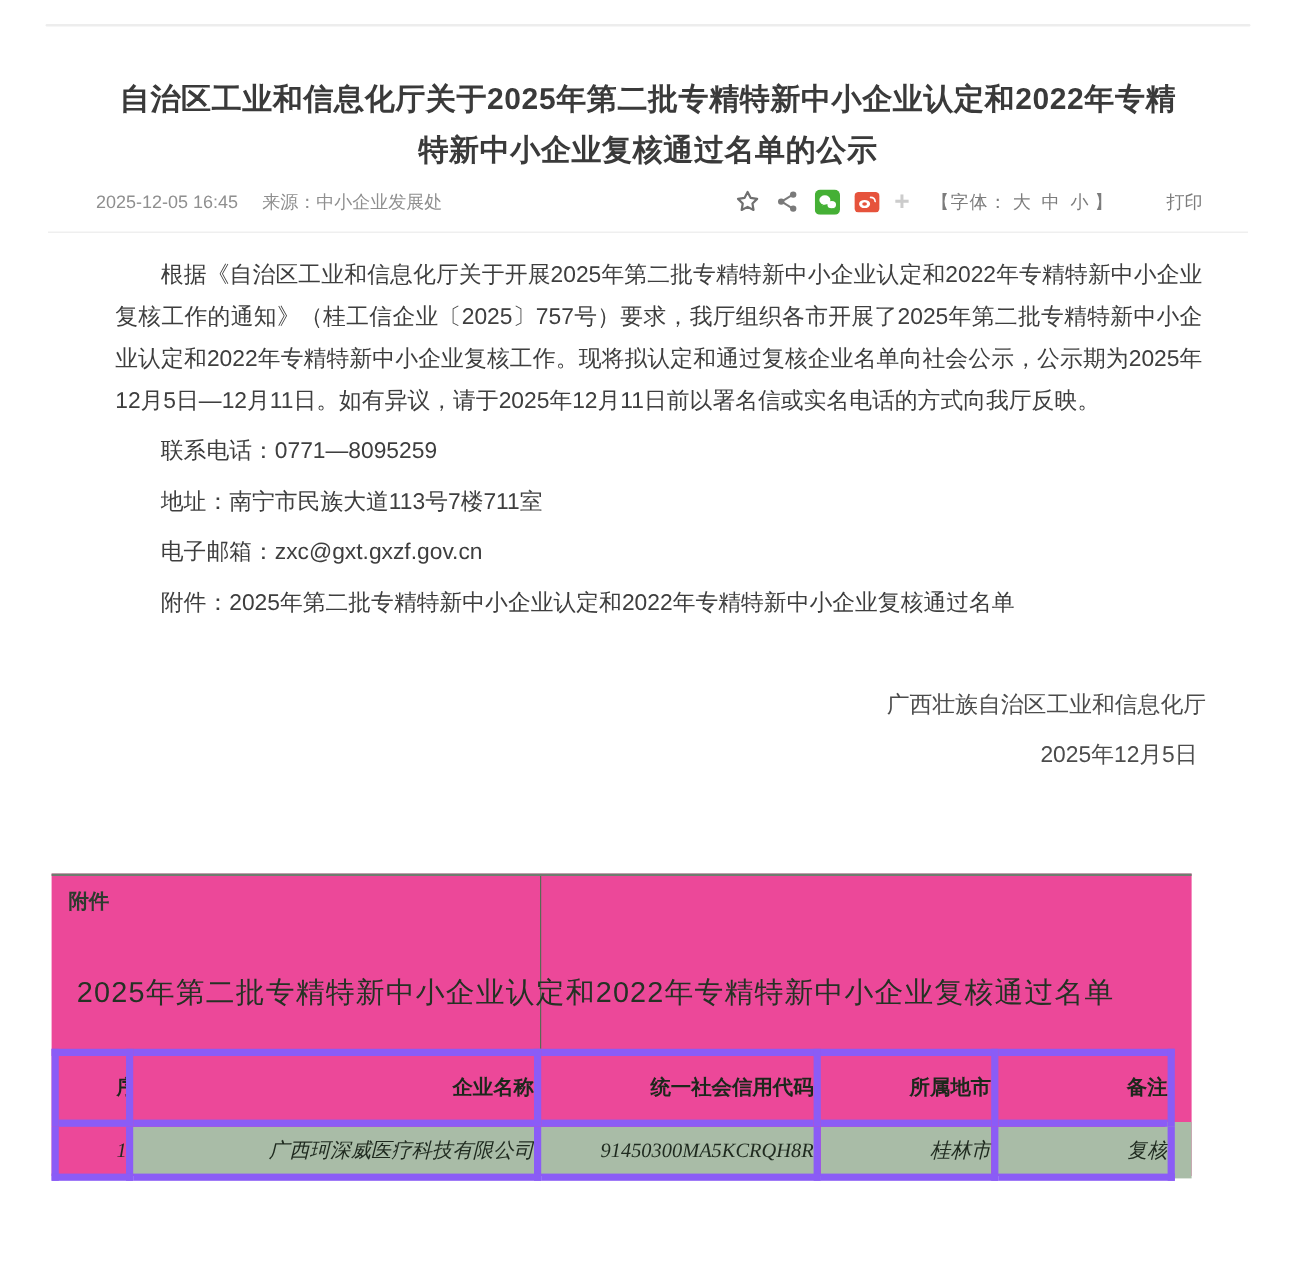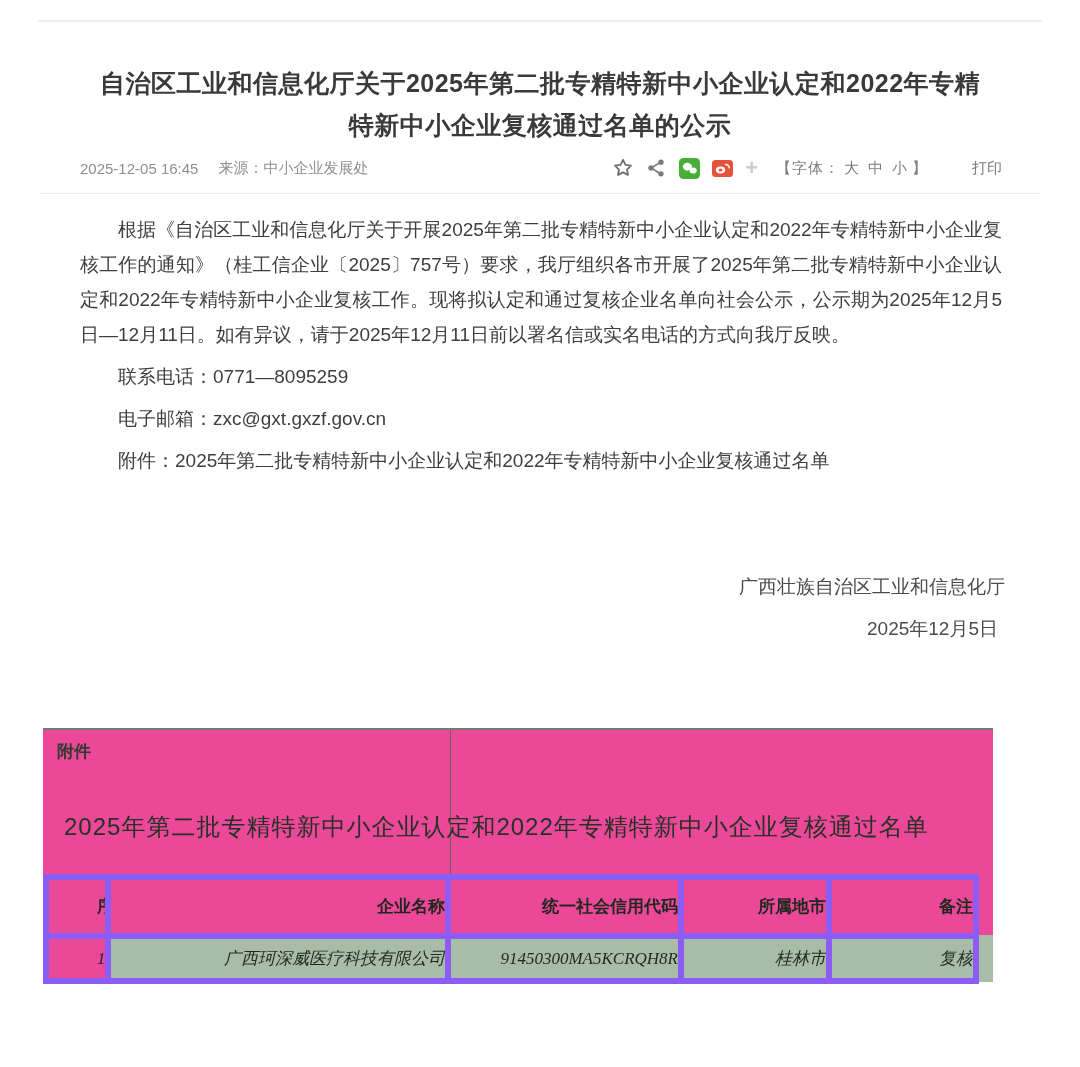--- a/index.html
+++ b/index.html
@@ -31,21 +31,21 @@
   .font-widget { color:#7c7c7c; letter-spacing:1px; white-space:nowrap; }
   .font-widget .fs { cursor:pointer; margin:0 4px; }
   .print { margin-left:44px; color:#7c7c7c; cursor:pointer; }
   .divider { position:absolute; top:193px; left:40px; right:40px;
     border-top:1px solid #ececec; }
 
   .body-text {
     position:absolute; top:212px; left:80px; width:922px;
     font-size:19px; line-height:35px; color:#3e3e3e; text-align:justify;
   }
-  .body-text p { text-indent:2em; margin:0 0 7px 0; }
+  .body-text p { text-indent:2em; margin:0 0 7px 16px; }
 
   .sig-org { position:absolute; top:574px; right:75px; font-size:19px; color:#4c4c4c; }
   .sig-date { position:absolute; top:616px; right:82px; font-size:19px; color:#4c4c4c; }
 
   
   .panel {
     position:absolute; left:43px; top:728px; width:950px; height:252px;
     background:#ec4899; border-top:2px solid #6d7d6f;
   }
   .panel-vline { position:absolute; left:407px; top:0; width:1px; height:144px;
@@ -127,20 +127,21 @@
       </span>
       <span class="print">打印</span>
     </div>
   </div>
 
   <div class="divider"></div>
 
   <div class="body-text">
     <p>根据《自治区工业和信息化厅关于开展2025年第二批专精特新中小企业认定和2022年专精特新中小企业复核工作的通知》（桂工信企业〔2025〕757号）要求，我厅组织各市开展了2025年第二批专精特新中小企业认定和2022年专精特新中小企业复核工作。现将拟认定和通过复核企业名单向社会公示，公示期为2025年12月5日—12月11日。如有异议，请于2025年12月11日前以署名信或实名电话的方式向我厅反映。</p>
     <p>联系电话：0771—8095259</p>
+    <p>地址：南宁市民族大道113号7楼711室</p>
     <p>电子邮箱：zxc@gxt.gxzf.gov.cn</p>
     <p>附件：2025年第二批专精特新中小企业认定和2022年专精特新中小企业复核通过名单</p>
   </div>
 
   <div class="sig-org">广西壮族自治区工业和信息化厅</div>
   <div class="sig-date">2025年12月5日</div>
 
   <div class="panel">
     <div class="panel-vline"></div>
     <div class="panel-label">附件</div>

